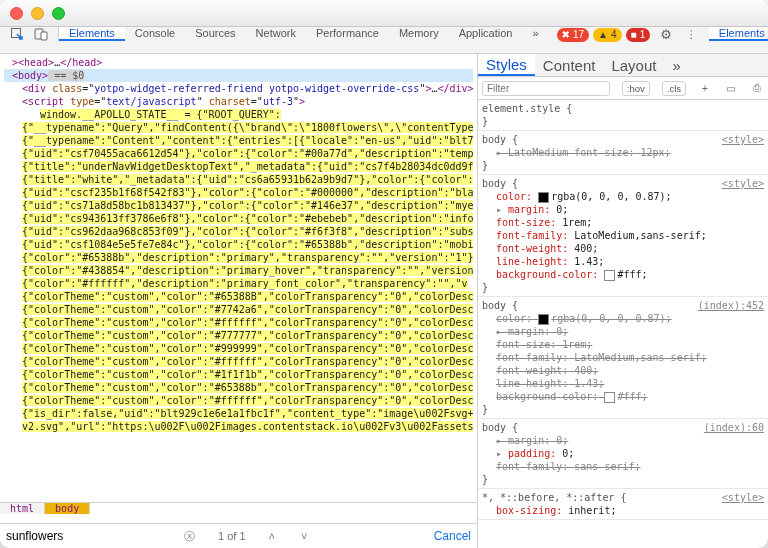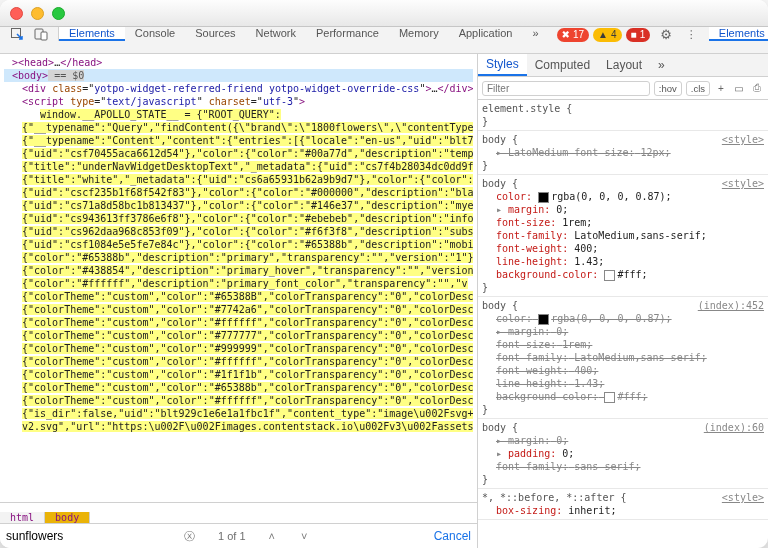--- a/index.html
+++ b/index.html
@@ -23,33 +23,33 @@
   .tabs .right{display:flex;align-items:center;gap:4px;padding:0 8px}
   .badge{display:inline-flex;align-items:center;gap:3px;font-size:10px;color:#fff;border-radius:7px;padding:0 5px;height:14px}
   .badge.err{background:#ee442f}.badge.warn{background:#fbbc04;color:#3c3c3c}.badge.iss{background:#d93025}
   .content{flex:1;display:flex;min-height:0}
   .left{flex:1;display:flex;flex-direction:column;min-width:0;border-right:1px solid var(--border)}
   .dom{flex:1;overflow:hidden;font-family:Menlo,Consolas,monospace;font-size:10px;line-height:13px;padding:2px 4px;white-space:nowrap}
   .dom .ln{overflow:hidden;text-overflow:clip}
   .dom .in1{padding-left:8px}.dom .in2{padding-left:18px}.dom .in3{padding-left:36px}
   .t{color:var(--tag)} .a{color:var(--attr)} .s{color:var(--str)} .hl{background:var(--hl)}
   .sel{background:#cfe8fc}
-  .crumbs{height:20px;border-top:1px solid var(--border);display:flex;align-items:flex-end}
+  .crumbs{height:20px;border-top:1px solid var(--border);display:flex;align-items:flex-start}
   .crumbs span{padding:0 10px;border-right:1px solid var(--border);display:flex;align-items:center;color:var(--tag);background:var(--light);font-family:Menlo,monospace;font-size:10px}
   .crumbs span.on{background:#eab308}
   .find{height:24px;border-top:1px solid var(--border);display:flex;align-items:center;padding:0 6px;gap:20px;background:#fff}
   .find input{flex:1;border:none;outline:none;font-size:12px;padding:2px 0}
   .find .res{color:var(--dim);font-size:11px}
   .find .btn{color:#1a73e8;cursor:default;font-size:12px}
   .find .ico{color:#7a7a7a;font-size:11px;padding:0 3px}
   .right-pane{width:290px;display:flex;flex-direction:column;min-width:0}
   .r-tabs{height:22px;border-bottom:1px solid var(--border);display:flex;align-items:stretch;background:var(--light)}
-  .r-tabs .rt{padding:0 8px;display:flex;align-items:center;color:#555;font-size:12px}
+  .r-tabs .rt{padding:0 8px;display:flex;align-items:center;color:#555;font-size:15px}
   .r-tabs .rt.on{color:#1155cc;border-bottom:2px solid #1a73e8;background:#fff}
-  .filter{height:22px;border-bottom:1px solid var(--border);display:flex;align-items:center;padding:0 4px;gap:4px}
+  .filter{height:22px;border-bottom:1px solid var(--border);display:flex;align-items:center;padding:0 4px;gap:12px}
   .filter input{flex:1;border:1px solid var(--border);border-radius:3px;font-size:10px;padding:1px 4px;min-width:0}
   .pill{font-size:9.5px;padding:1px 4px;border:1px solid var(--border);border-radius:3px;background:#fff;color:#555}
   .sq{width:14px;height:14px;display:flex;align-items:center;justify-content:center;color:#666;font-size:10px}
   .styles{flex:1;overflow:auto;font-family:Menlo,Consolas,monospace;font-size:10px;line-height:13px}
   .rule{border-bottom:1px solid #e8e8e8;padding:2px 4px}
   .rulehead{display:flex;justify-content:space-between;align-items:baseline}
   .selc{color:#555}.src{color:#888;font-size:10px;text-decoration:underline}
   .prop{padding-left:14px}
   .pn{color:var(--red)} .pv{color:#222}
   .strike{text-decoration:line-through;color:#888}
@@ -150,21 +150,21 @@
         <span class="ico">˄</span>
         <span class="ico">˅</span>
         <span style="flex:1"></span>
         <span class="btn">Cancel</span>
       </div>
     </div>
 
     <div class="right-pane">
       <div class="r-tabs" id="side-tabs-host">
           <span class="rt on">Styles</span>
-          <span class="rt">Computed</span>
+          <span class="rt">Content</span>
           <span class="rt">Layout</span>
           <span class="rt">»</span>
         </div>
       <div class="filter">
         <input placeholder="Filter" style="">
         <span class="pill">:hov</span>
         <span class="pill">.cls</span>
         <span class="sq">+</span>
         <span class="sq">▭</span>
         <span class="sq">⎙</span>

